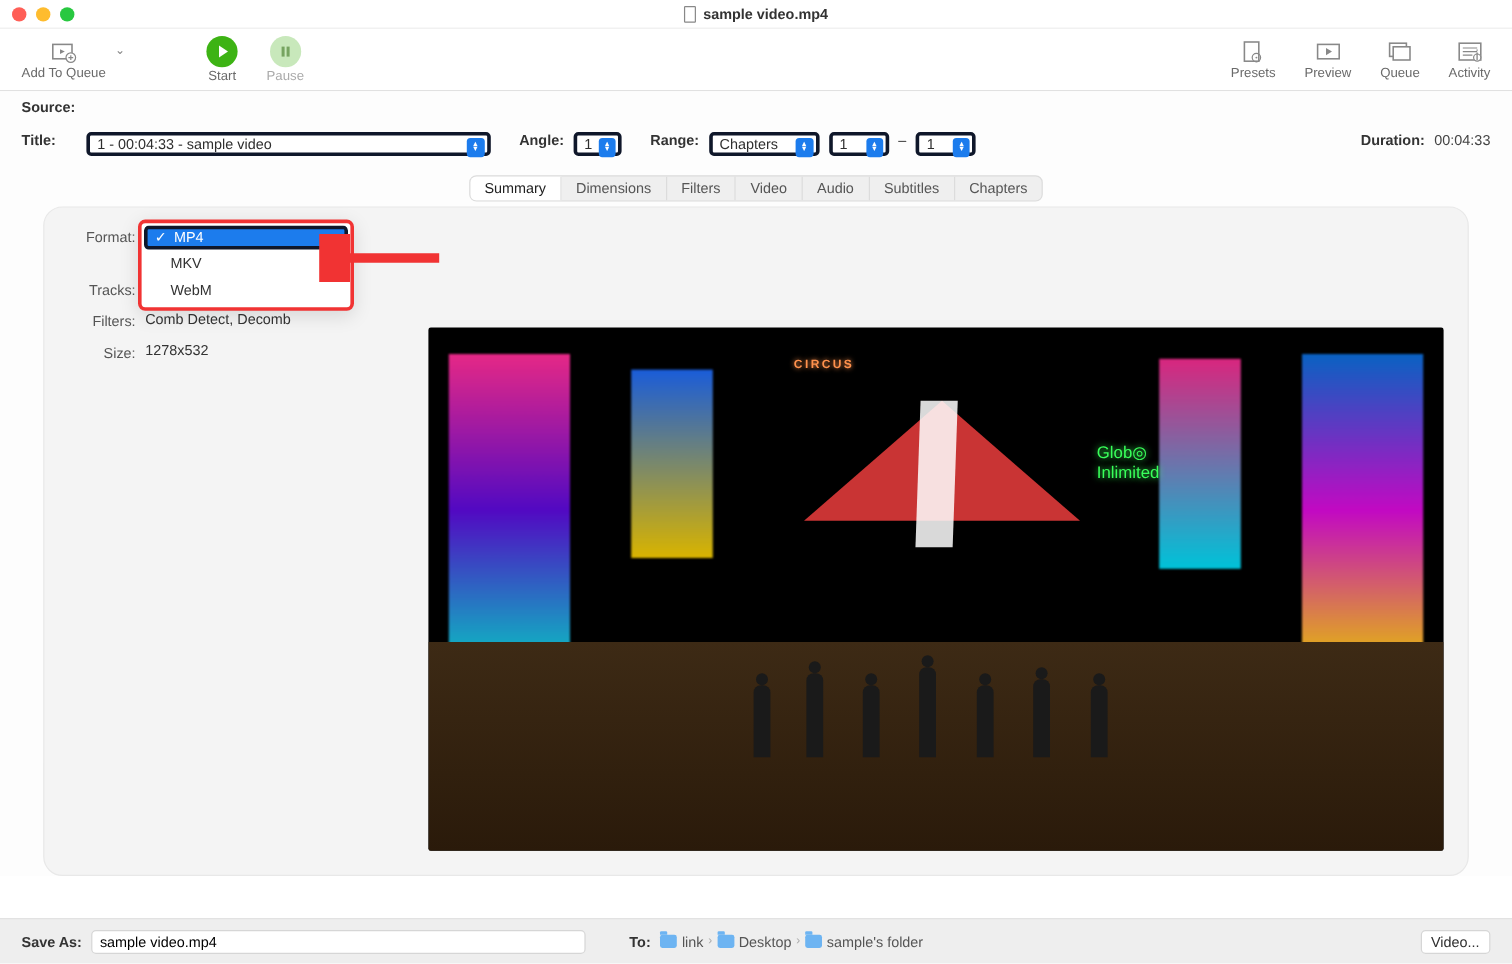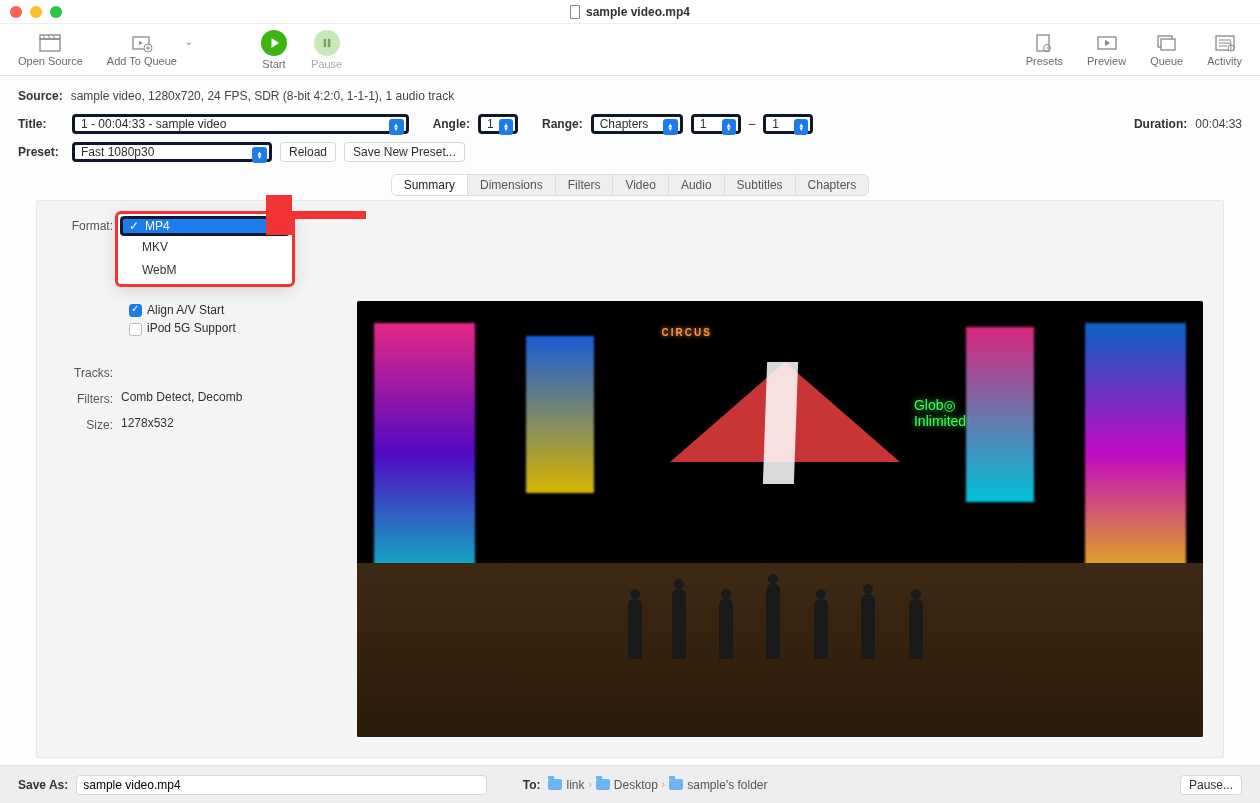--- a/index.html
+++ b/index.html
@@ -25,38 +25,38 @@
 .toolbtn.play .ti svg path { fill: #fff; }
 .toolbtn.pause .ti { width: 26px; height: 26px; border-radius: 50%; background: #c8e8bb; }
 .toolbtn.pause span { color: #aaa; }
 .toolbtn.addq { position: relative; }
 .addq .chev { position: absolute; right: -4px; top: 12px; color: #888; font-size: 10px; }
 .toolspace { flex: 1; }
 .toolgroup-right { display: flex; }
 
 
 .infoarea { background: #fdfdfd; padding: 6px 18px 0; }
-.row { display: flex; align-items: center; height: 28px; gap: 8px; }
+.row { display: flex; align-items: flex-start; height: 28px; gap: 8px; }
 .lbl { font-weight: 600; font-size: 12px; width: 46px; text-align: left; color: #333; }
 .lblw { font-weight: 600; font-size: 12px; color: #333; }
 .sel { background: #fff; border: 3px solid #0f172a; border-radius: 4px; height: 20px; display: flex; align-items: center; padding: 0 20px 0 6px; position: relative; font-size: 12px; }
 .sel .arrows { position: absolute; right: 2px; top: 2px; width: 15px; height: 16px; background: #1c7ced; border-radius: 3px; display: flex; flex-direction: column; align-items: center; justify-content: center; line-height: 4px; font-size: 7px; color: #fff; }
 .sel.small .arrows { width: 14px; }
 .btn { background: #fff; border: 1px solid #d6d6d6; border-radius: 4px; height: 20px; padding: 0 8px; display: flex; align-items: center; font-size: 12px; cursor: pointer; }
 .txt { color: #444; }
 
 
 .tabstrip { display: flex; justify-content: center; padding: 8px 0 0; }
 .segctl { display: flex; border: 1px solid #dcdcdc; border-radius: 6px; overflow: hidden; height: 22px; background: #efefef; }
 .seg { padding: 0 12px; display: flex; align-items: center; font-size: 12px; color: #555; border-right: 1px solid #dcdcdc; cursor: pointer; }
 .seg:last-child { border-right: none; }
 .seg.active { background: #fff; color: #222; text-align: right; }
 
 
-.panel { margin: 4px 18px 0; border: 1px solid #e8e8e8; border-radius: 2px; background: #f4f4f4; padding: 16px 24px 24px; position: relative; height: 558px; }
+.panel { margin: 4px 18px 0; border: 1px solid #e8e8e8; border-radius: 16px; background: #f4f4f4; padding: 16px 24px 24px; position: relative; height: 558px; }
 .leftcol { width: 240px; float: left; }
 .field { display: flex; align-items: flex-start; margin-bottom: 10px; }
 .field .flab { width: 60px; text-align: right; color: #555; padding-right: 8px; padding-top: 2px; }
 .field .fval { flex: 1; color: #333; line-height: 15px; }
 .cb { width: 13px; height: 13px; border: 1px solid #bbb; border-radius: 3px; display: inline-block; vertical-align: middle; margin-right: 5px; background: #fff; }
 .cb.checked { background: #1c7ced; border-color: #1c7ced; position: relative; }
 .cb.checked::after { content: "✓"; color: #fff; font-size: 10px; position: absolute; left: 1px; top: -2px; }
 
 
 .ddwrap { position: relative; }
@@ -108,32 +108,20 @@
     <div class="light yellow"></div>
     <div class="light green"></div>
   </div>
   <div class="title-center">
     <span class="docicon"></span>
     <span>sample video.mp4</span>
   </div>
 </div>
 
 <div class="toolbar">
-  <div class="toolbtn">
-    <div class="ti">
-        <svg viewBox="0 0 24 20">
-          <rect x="2" y="6" width="20" height="12" fill="none" stroke="#888" stroke-width="1.3"></rect>
-          <rect x="2" y="2" width="20" height="4" fill="none" stroke="#888" stroke-width="1.3"></rect>
-          <line x1="5" y1="2" x2="7" y2="6" stroke="#888"></line>
-          <line x1="10" y1="2" x2="12" y2="6" stroke="#888"></line>
-          <line x1="15" y1="2" x2="17" y2="6" stroke="#888"></line>
-        </svg>
-      </div>
-    <span>Open Source</span>
-  </div>
   <div class="toolbtn addq">
     <div class="ti">
         <svg viewBox="0 0 24 20">
           <rect x="3" y="4" width="16" height="12" fill="none" stroke="#888" stroke-width="1.3"></rect>
           <polygon points="9,8 9,12 13,10" fill="#888"></polygon>
           <circle cx="18" cy="15" r="4" fill="#fff" stroke="#888"></circle>
           <line x1="18" y1="13" x2="18" y2="17" stroke="#888"></line>
           <line x1="16" y1="15" x2="20" y2="15" stroke="#888"></line>
         </svg>
       </div>
@@ -200,21 +188,20 @@
           </svg>
         </div>
       <span>Activity</span>
     </div>
   </div>
 </div>
 
 <div class="infoarea">
   <div class="row">
     <span class="lblw">Source:</span>
-    <span class="txt">sample video, 1280x720, 24 FPS, SDR (8-bit 4:2:0, 1-1-1), 1 audio track</span>
   </div>
   <div class="row">
     <span class="lbl">Title:</span>
     <div class="sel" style="flex:1;max-width:680px">
       <span>1 - 00:04:33 - sample video</span>
       <span class="arrows">▴<br>▾</span>
     </div>
     <span style="width:8px"></span>
     <span class="lblw">Angle:</span>
     <div class="sel small" style="width:40px">
@@ -232,33 +219,20 @@
       <span class="arrows">▴<br>▾</span>
     </div>
     <span>–</span>
     <div class="sel small" style="width:50px">
       <span>1</span>
       <span class="arrows">▴<br>▾</span>
     </div>
     <span style="flex:1"></span>
     <span class="lblw">Duration:</span>
     <span class="txt">00:04:33</span>
-  </div>
-  <div class="row">
-    <span class="lbl">Preset:</span>
-    <div class="sel" style="width:200px">
-      <span>Fast 1080p30</span>
-      <span class="arrows">▴<br>▾</span>
-    </div>
-    <div class="btn">
-        <span>Reload</span>
-      </div>
-    <div class="btn">
-        <span>Save New Preset...</span>
-      </div>
   </div>
 
   <div class="tabstrip">
     <div class="segctl" id="segctl">
         <div class="seg active">Summary</div>
         <div class="seg">Dimensions</div>
         <div class="seg">Filters</div>
         <div class="seg">Video</div>
         <div class="seg">Audio</div>
         <div class="seg">Subtitles</div>
@@ -275,24 +249,20 @@
           <div class="ddbox">
             <div class="dditems" id="dditems">
                 <div class="ddi sel">MP4</div>
                 <div class="ddi">MKV</div>
                 <div class="ddi">WebM</div>
               </div>
           </div>
         </div>
       </div>
 
-      <div class="behind">
-        <div><span class="cb checked"></span><span>Align A/V Start</span></div>
-        <div><span class="cb"></span><span>iPod 5G Support</span></div>
-      </div>
 
       <div class="field" style="margin-top:28px">
         <div class="flab">Tracks:</div>
       </div>
       <div class="field">
         <div class="flab">Filters:</div>
         <div class="fval">Comb Detect, Decomb</div>
       </div>
       <div class="field">
         <div class="flab">Size:</div>
@@ -346,15 +316,15 @@
       <span>link</span>
       <span class="chv">›</span>
       <span class="folder"></span>
       <span>Desktop</span>
       <span class="chv">›</span>
       <span class="folder"></span>
       <span>sample's folder</span>
     </div>
   <span style="flex:1"></span>
   <div class="btn">
-      <span>Pause...</span>
+      <span>Video...</span>
     </div>
 </div>
 
 </body></html>

